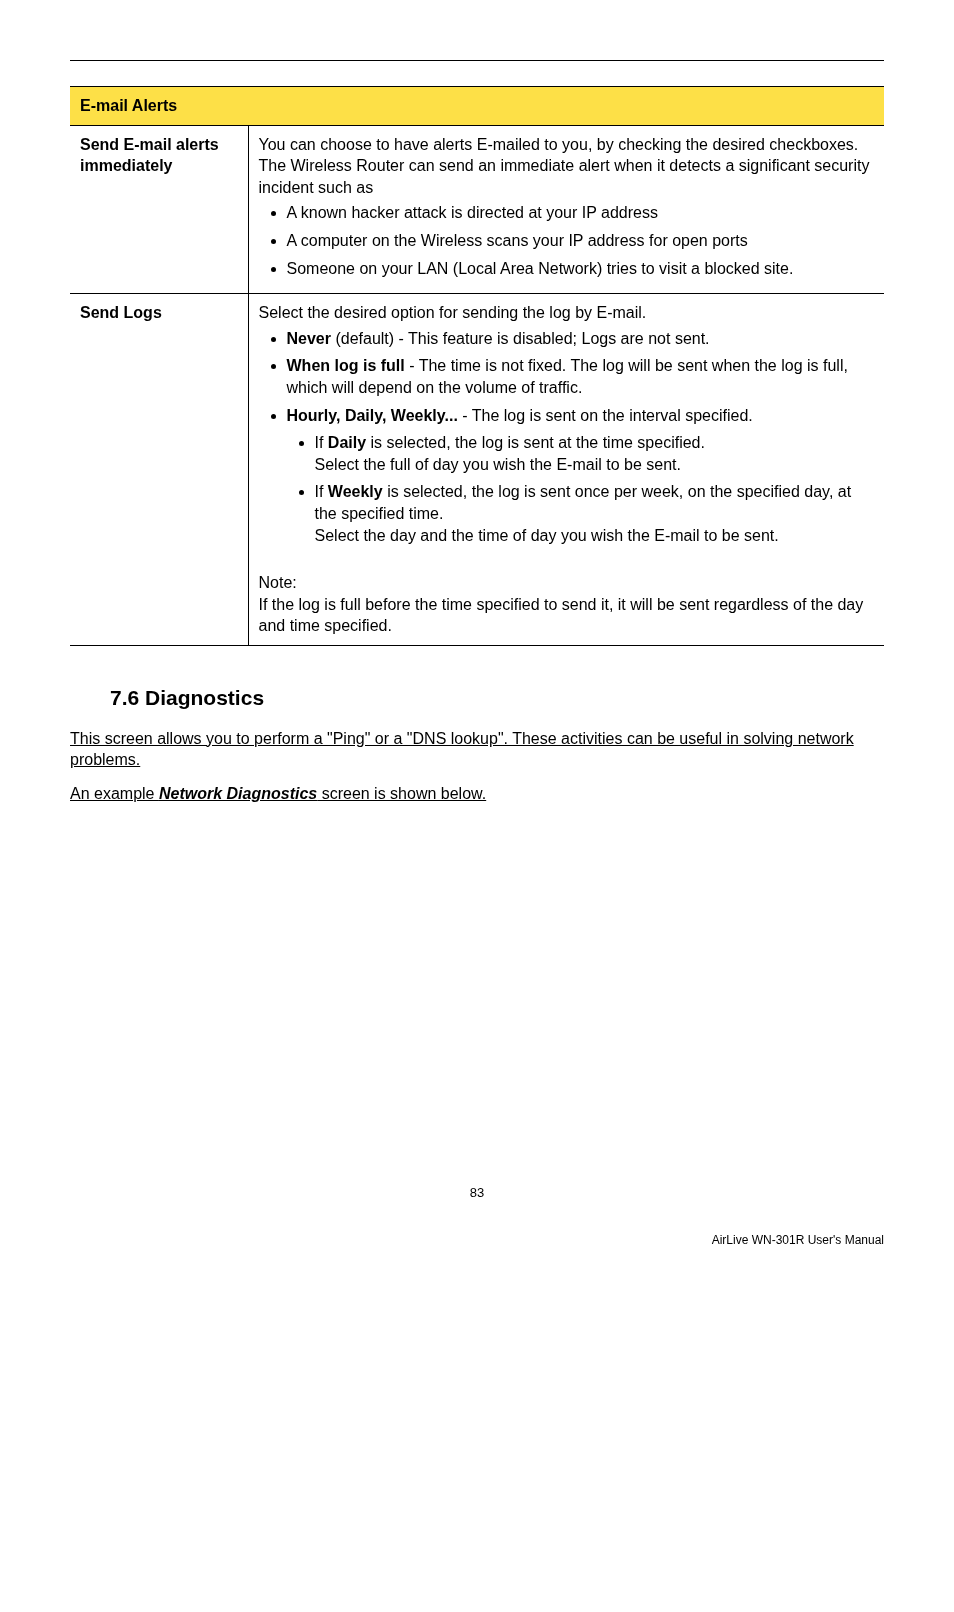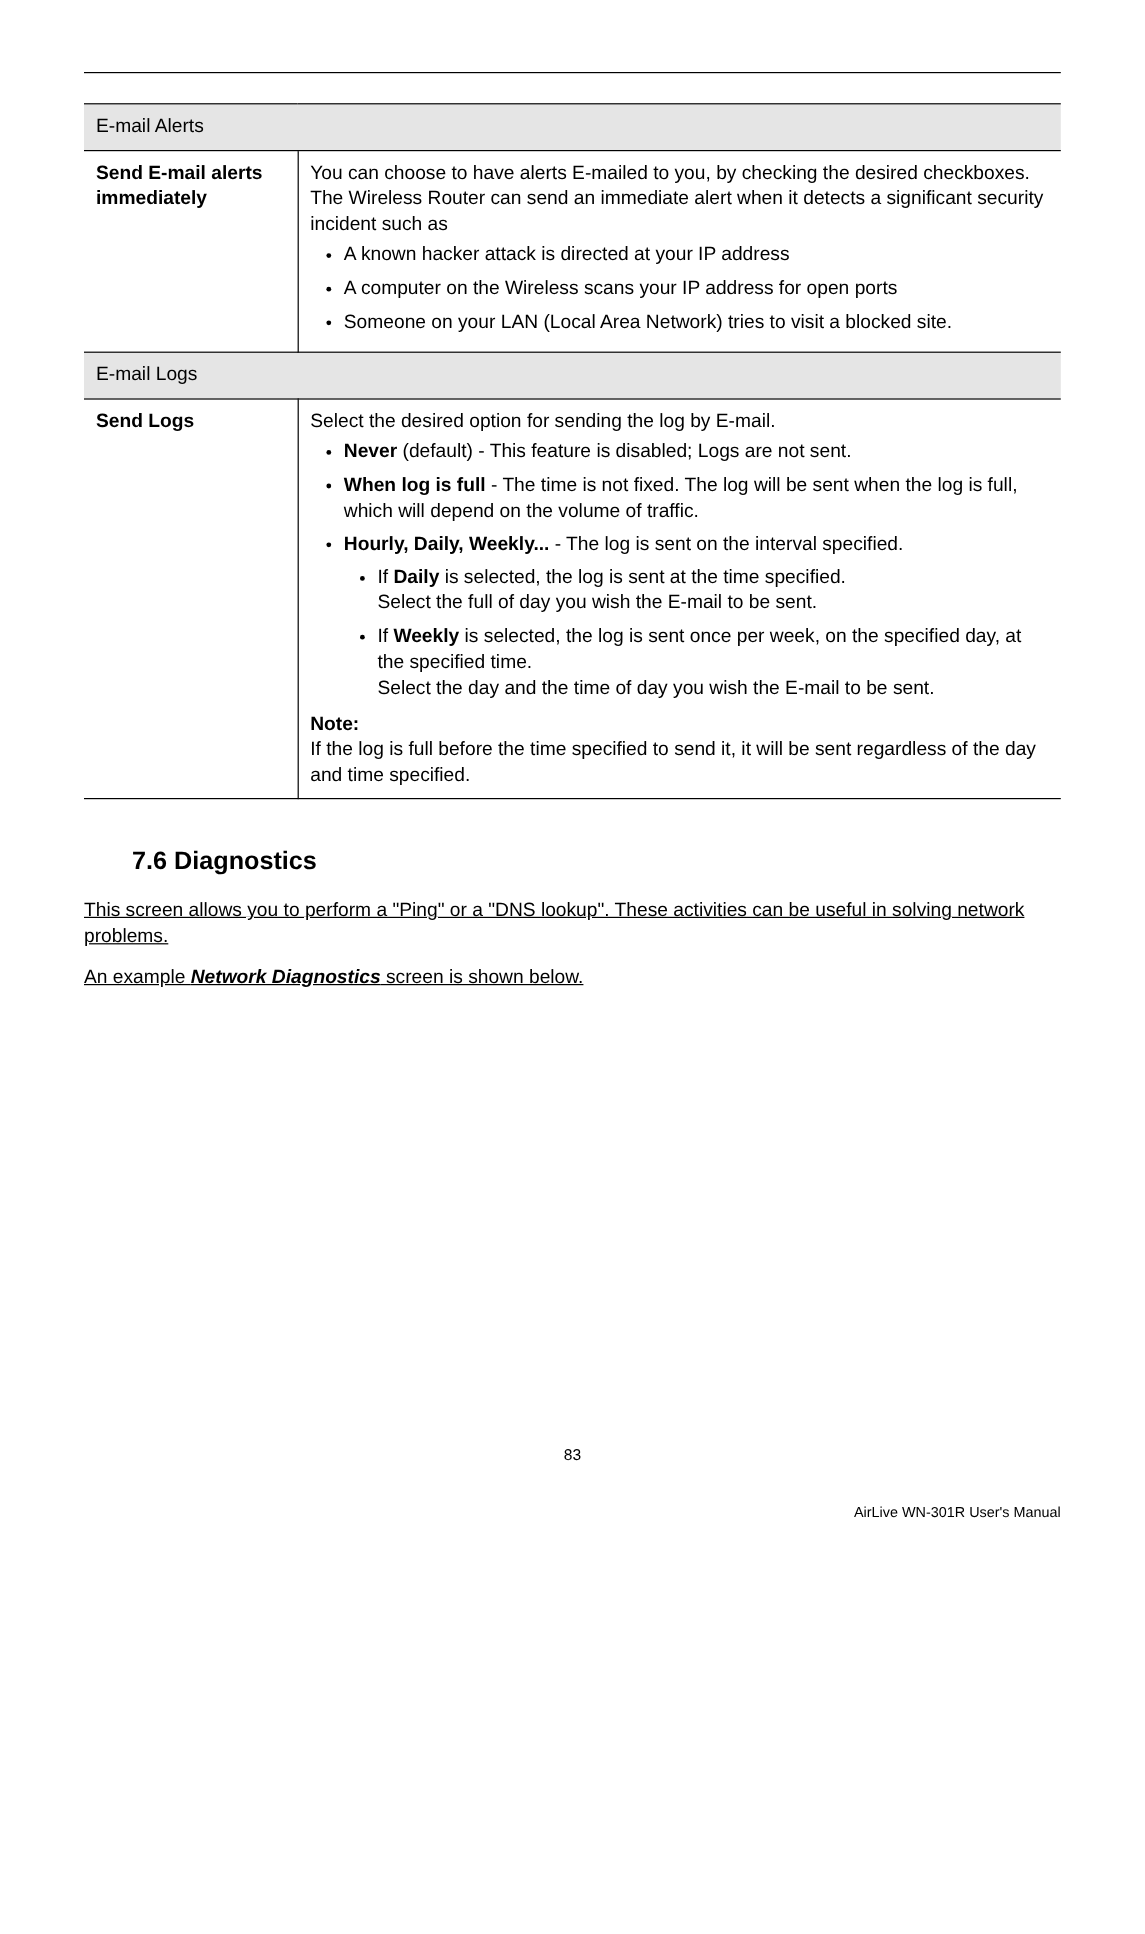--- a/index.html
+++ b/index.html
@@ -30,40 +30,40 @@
     text-align: left;
     font-size: 16px;
     line-height: 1.35;
   }
   td.label-cell {
     width: 178px;
     font-weight: bold;
     border-right: 1px solid #000;
   }
   th.section-header {
-    background: #e5e5e5;
-    font-weight: normal;
+    background: #fde047;
+    font-weight: bold;
     padding: 6px 10px;
   }
   ul.bullets {
     list-style: disc;
     padding-left: 28px;
     margin-top: 4px;
   }
   ul.bullets li {
     margin-bottom: 6px;
   }
   ul.bullets ul.sub {
     list-style: disc;
     padding-left: 28px;
     margin-top: 6px;
   }
   .note-label {
-    font-weight: bold;
-    margin-top: 8px;
+    font-weight: normal;
+    margin-top: 26px;
     display: block;
   }
   h2.section-heading {
     font-size: 21px;
     font-weight: bold;
     margin: 40px 0 18px 40px;
   }
   p.body-text {
     font-size: 16px;
     line-height: 1.35;
@@ -104,23 +104,20 @@
     <td>
       <span>You can choose to have alerts E-mailed to you, by checking the desired checkboxes. The Wireless Router can send an immediate alert when it detects a significant security incident such as</span>
       <ul class="bullets">
         <li>A known hacker attack is directed at your IP address</li>
         <li>A computer on the Wireless scans your IP address for open ports</li>
         <li>Someone on your LAN (Local Area Network) tries to visit a blocked site.</li>
       </ul>
     </td>
   </tr>
   <tr>
-    <th class="section-header" colspan="2">E-mail Logs</th>
-  </tr>
-  <tr>
     <td class="label-cell">Send Logs</td>
     <td>
       <span>Select the desired option for sending the log by E-mail.</span>
       <ul class="bullets">
         <li>
           <b>Never</b><span> (default) - This feature is disabled; Logs are not sent.</span>
         </li>
         <li>
           <b>When log is full</b><span> - The time is not fixed. The log will be sent when the log is full, which will depend on the volume of traffic.</span>
         </li>

